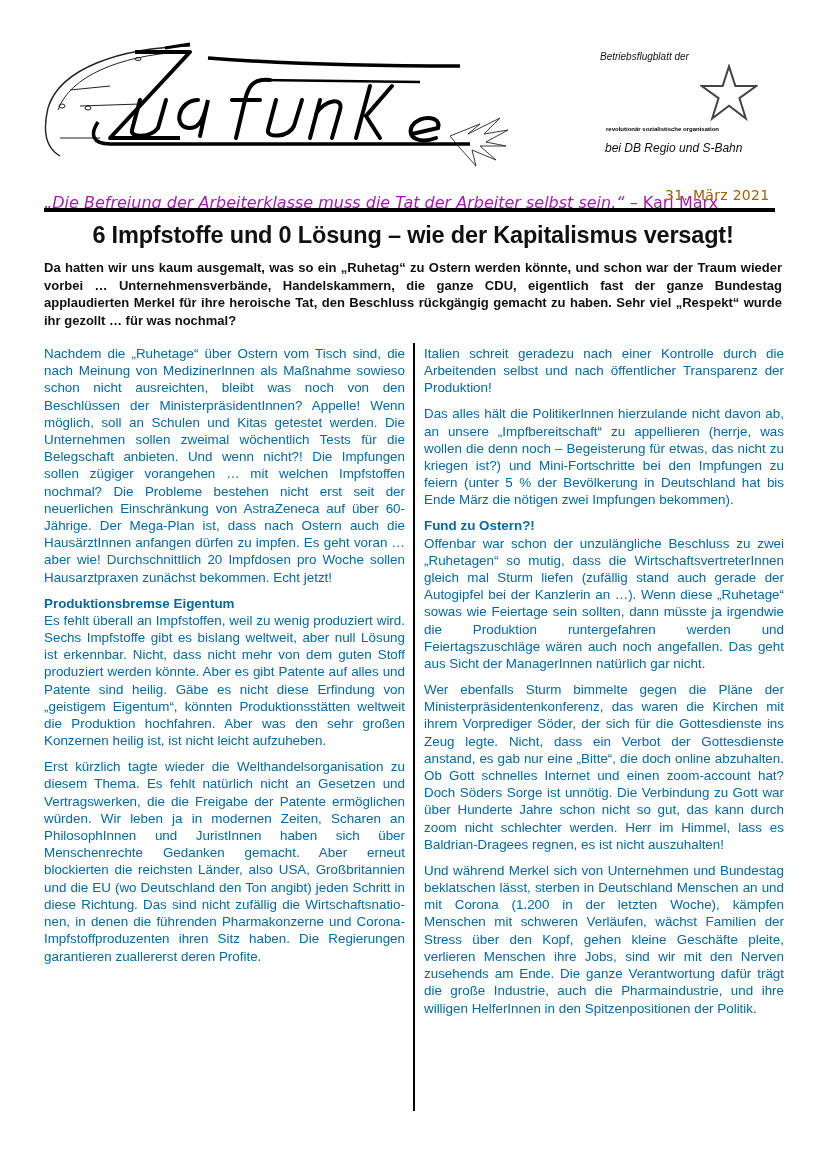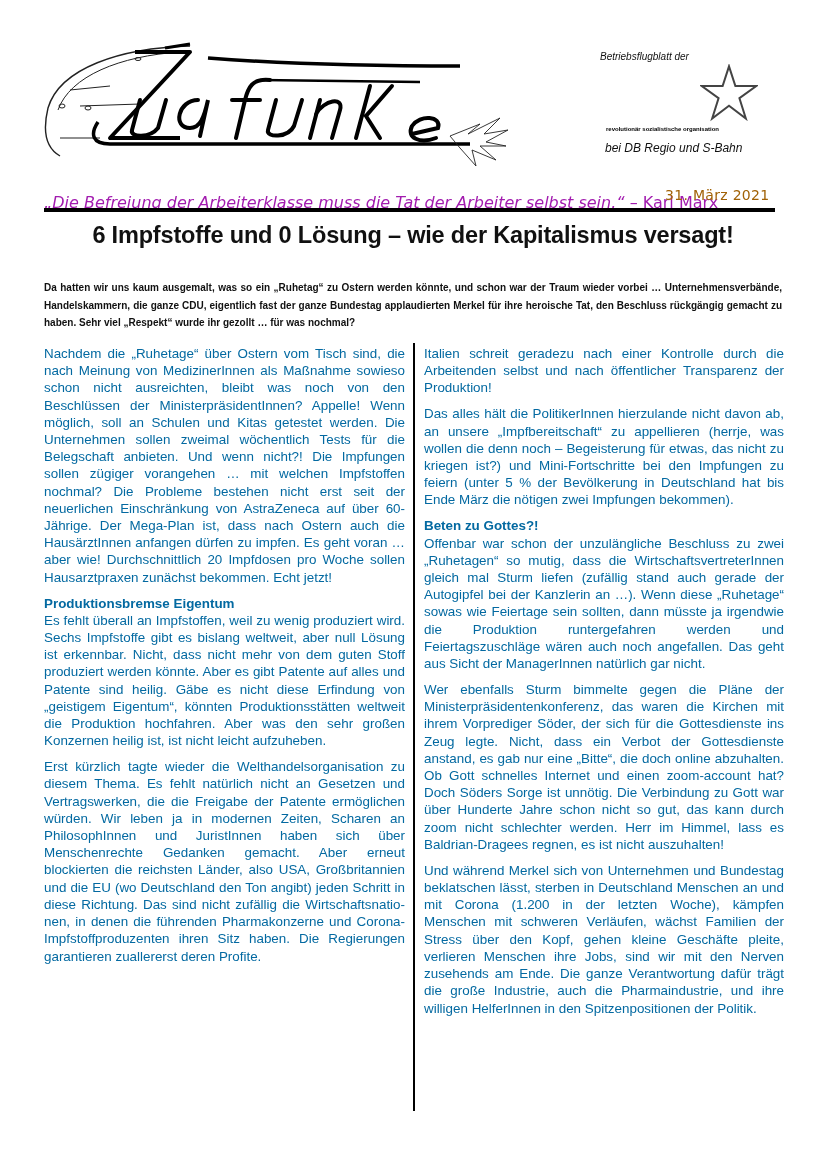--- a/index.html
+++ b/index.html
@@ -15,21 +15,21 @@
     .rso-block { position: absolute; left: 604px; top: 70px; width: 150px; height: 70px; }
     .rso-text { position: absolute; left: 2px; top: 4px; font-family: "Liberation Sans", sans-serif; font-weight: bold; font-size: 56px; letter-spacing: -3px; line-height: 52px; color: #000; }
     .rso-star { position: absolute; left: 96px; top: -6px; width: 58px; height: 58px; }
     .rso-sub { position: absolute; left: 2px; top: 56px; font-family: "Liberation Sans", sans-serif; font-weight: bold; font-size: 6px; color: #000; white-space: nowrap; }
     .company { position: absolute; left: 605px; top: 141px; font-family: "Liberation Sans", sans-serif; font-style: italic; font-size: 12px; color: #111; }
     .date { position: absolute; left: 665px; top: 187px; font-family: "DejaVu Sans", sans-serif; font-size: 14px; color: #a16207; letter-spacing: 0.3px; text-align: right; }
     .header-rule { position: absolute; left: 44px; top: 208px; width: 731px; height: 4px; background: #000; }
 
     
     .headline { position: absolute; left: 30px; top: 221px; width: 766px; text-align: center; font-family: "Liberation Sans", sans-serif; font-weight: bold; font-size: 24.5px; color: #111; letter-spacing: -0.2px; transform: scaleX(0.96); transform-origin: center; }
-    .lead { position: absolute; left: 44px; top: 259px; width: 738px; font-family: "Liberation Sans", sans-serif; font-weight: bold; font-size: 10px; line-height: 17.6px; text-align: justify; color: #111; margin-top: 20px; }
+    .lead { position: absolute; left: 44px; top: 259px; width: 738px; font-family: "Liberation Sans", sans-serif; font-weight: bold; font-size: 13px; line-height: 17.6px; text-align: justify; color: #111; }
 
     
     .col { position: absolute; top: 345px; font-family: "Liberation Sans", sans-serif; font-size: 13.4px; line-height: 17.2px; color: #0369a1; text-align: justify; hyphens: manual; }
     .col-left { left: 44px; width: 361px; }
     .col-right { left: 424px; width: 360px; }
     .col p { margin: 0 0 8.8px 0; }
     .col h3 { margin: 0; font-size: 13.4px; line-height: 17.2px; font-weight: bold; }
     .divider { position: absolute; left: 413px; top: 343px; width: 1.5px; height: 768px; background: #000; }
   </style>
 </head>
@@ -99,19 +99,19 @@
     <h3>Produktionsbremse Eigentum</h3>
     <p>Es fehlt überall an Impfstoffen, weil zu wenig produ­ziert wird. Sechs Impfstoffe gibt es bislang weltweit, aber null Lösung ist erkennbar. Nicht, dass nicht mehr von dem guten Stoff produziert werden könnte. Aber es gibt Patente auf alles und Patente sind hei­lig. Gäbe es nicht diese Erfindung von „geistigem Ei­gentum“, könnten Produktionsstätten weltweit die Produktion hochfahren. Aber was den sehr großen Konzernen heilig ist, ist nicht leicht aufzuheben.</p>
     <p>Erst kürzlich tagte wieder die Welthandelsorganisati­on zu diesem Thema. Es fehlt natürlich nicht an Ge­setzen und Vertragswerken, die die Freigabe der Pa­tente ermöglichen würden. Wir leben ja in modernen Zeiten, Scharen an PhilosophInnen und JuristInnen haben sich über Menschenrechte Gedanken gemacht. Aber erneut blockierten die reichsten Län­der, also USA, Großbritannien und die EU (wo Deutschland den Ton angibt) jeden Schritt in diese Richtung. Das sind nicht zufällig die Wirtschaftsnatio­nen, in denen die führenden Pharmakonzerne und Corona-Impfstoffproduzenten ihren Sitz haben. Die Regierungen garantieren zuallererst deren Profite.</p>
   </div>
 
   <div class="divider"></div>
 
   <div class="col col-right">
     <p>Italien schreit geradezu nach einer Kontrolle durch die Arbeitenden selbst und nach öffentlicher Trans­parenz der Produktion!</p>
     <p>Das alles hält die PolitikerInnen hierzulande nicht davon ab, an unsere „Impfbereitschaft“ zu appellie­ren (herrje, was wollen die denn noch – Begeiste­rung für etwas, das nicht zu kriegen ist?) und Mini-Fortschritte bei den Impfungen zu feiern (unter 5 % der Bevölkerung in Deutschland hat bis Ende März die nötigen zwei Impfungen bekommen).</p>
-    <h3>Beten zu Gottes?!</h3>
+    <h3>Fund zu Ostern?!</h3>
     <p>Offenbar war schon der unzulängliche Beschluss zu zwei „Ruhetagen“ so mutig, dass die Wirtschaftsver­treterInnen gleich mal Sturm liefen (zufällig stand auch gerade der Autogipfel bei der Kanzlerin an …). Wenn diese „Ruhetage“ sowas wie Feiertage sein sollten, dann müsste ja irgendwie die Produktion runtergefahren werden und Feiertagszuschläge wä­ren auch noch angefallen. Das geht aus Sicht der ManagerInnen natürlich gar nicht.</p>
     <p>Wer ebenfalls Sturm bimmelte gegen die Pläne der Ministerpräsidentenkonferenz, das waren die Kirchen mit ihrem Vorprediger Söder, der sich für die Gottes­dienste ins Zeug legte. Nicht, dass ein Verbot der Gottesdienste anstand, es gab nur eine „Bitte“, die doch online abzuhalten. Ob Gott schnelles Internet und einen zoom-account hat? Doch Söders Sorge ist unnötig. Die Verbindung zu Gott war über Hunderte Jahre schon nicht so gut, das kann durch zoom nicht schlechter werden. Herr im Himmel, lass es Baldrian-Dragees regnen, es ist nicht auszuhalten!</p>
     <p>Und während Merkel sich von Unternehmen und Bundestag beklatschen lässt, sterben in Deutschland Menschen an und mit Corona (1.200 in der letzten Woche), kämpfen Menschen mit schweren Verläu­fen, wächst Familien der Stress über den Kopf, gehen kleine Geschäfte pleite, verlieren Menschen ihre Jobs, sind wir mit den Nerven zusehends am Ende. Die ganze Verantwortung dafür trägt die große Industrie, auch die Pharmaindustrie, und ihre willigen HelferInnen in den Spitzenpositionen der Politik.</p>
   </div>
 
 </div>
 
 </body></html>

